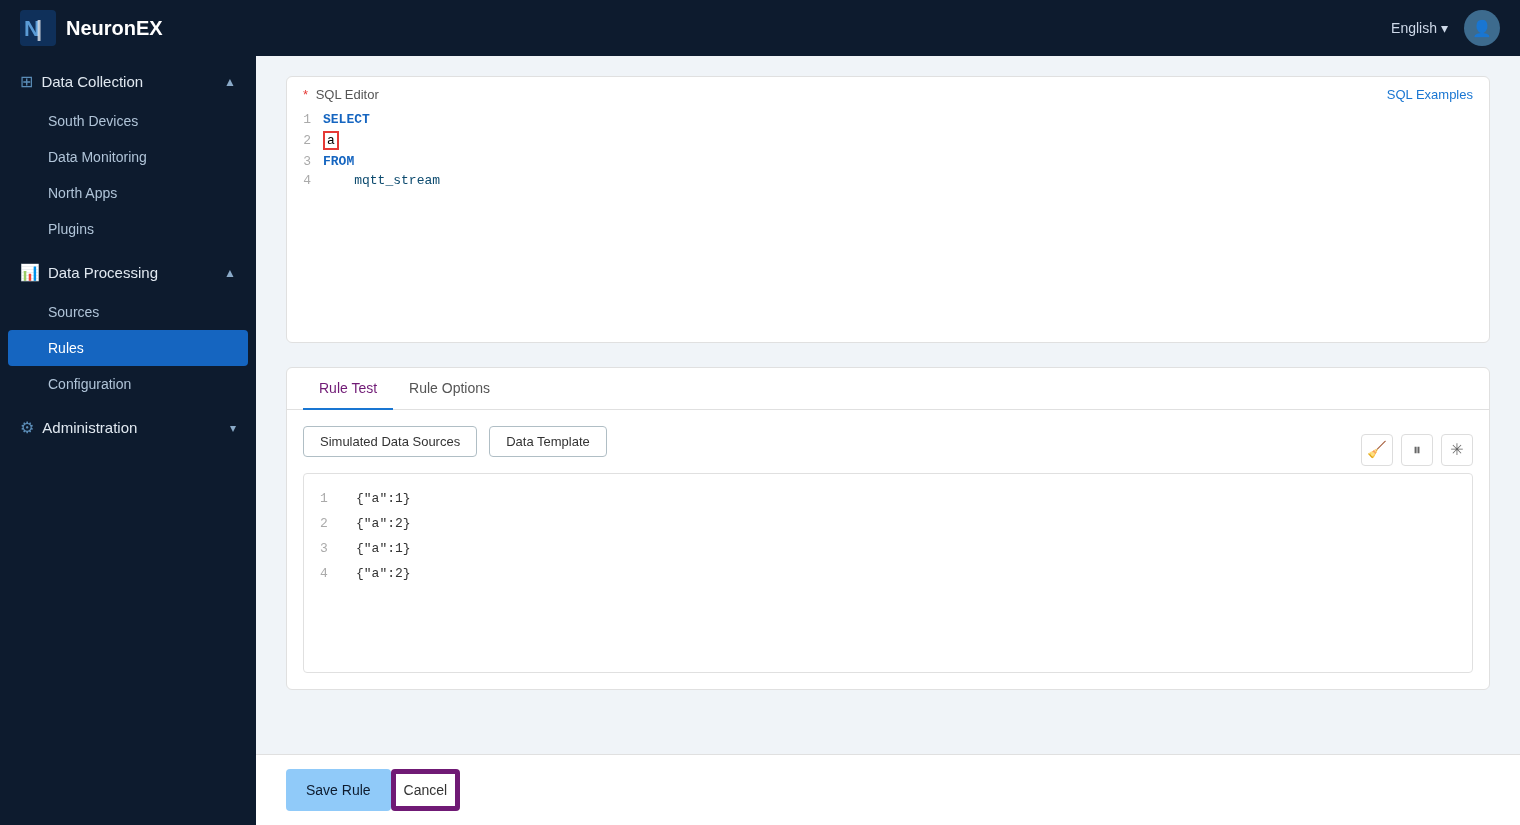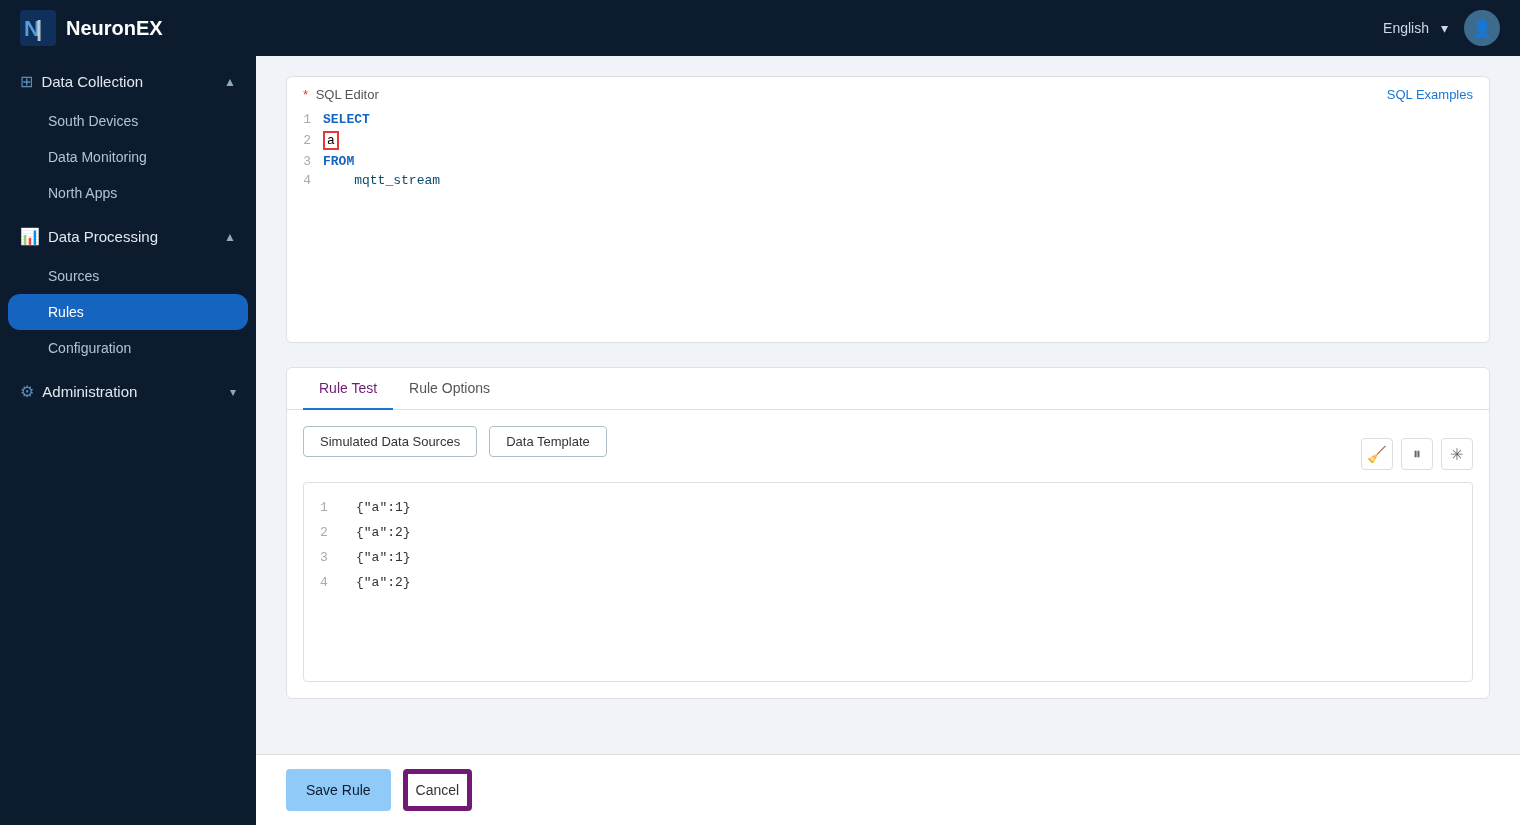--- a/index.html
+++ b/index.html
@@ -30,21 +30,21 @@
     .topnav-right {
       display: flex;
       align-items: center;
       gap: 16px;
     }
     .lang-selector {
       color: #cdd8e8;
       font-size: 14px;
       display: flex;
       align-items: flex-end;
-      gap: 12px;
+      gap: 4px;
       cursor: pointer;
     }
     .user-avatar {
       width: 36px;
       height: 36px;
       border-radius: 50%;
       background: #3d6b8e;
       display: flex;
       align-items: center;
       justify-content: center;
@@ -98,21 +98,21 @@
     .sidebar-item {
       padding: 10px 20px 10px 48px;
       font-size: 14px;
       color: #b0c4d8;
       cursor: pointer;
       transition: background 0.15s;
     }
     .sidebar-item.active {
       background: #1565c0;
       color: white;
-      border-radius: 12px;
+      border-radius: 4px;
       margin: 0 8px;
       padding: 10px 20px 10px 40px;
     }
 
     
     .main {
       flex: 1;
       display: flex;
       flex-direction: column;
       overflow: hidden;
@@ -214,21 +214,21 @@
       border-bottom: 2px solid #1976d2;
       font-weight: 500;
     }
     .tabs-body {
       padding: 16px;
     }
     .tab-buttons {
       display: flex;
       align-items: center;
       gap: 12px;
-      margin-bottom: 25px;
+      margin-bottom: 16px;
     }
     .btn-outline {
       padding: 7px 16px;
       border: 1px solid #b0bec5;
       background: white;
       border-radius: 4px;
       font-size: 13px;
       color: #333;
       cursor: pointer;
     }
@@ -276,21 +276,20 @@
     .output-content {
       color: #333;
     }
 
     
     .action-bar {
       background: white;
       border-top: 1px solid #e0e0e0;
       padding: 14px 30px;
       display: flex;
-      gap: 12px;
       flex-shrink: 0;
     }
     .btn-primary {
       padding: 8px 20px;
       background: #90caf9;
       border: none;
       border-radius: 4px;
       font-size: 14px;
       color: #0d1b2e;
       cursor: pointer;
@@ -350,20 +349,23 @@
       <div>
         <div class="sidebar-item">
           <span>South Devices</span>
         </div>
         <div class="sidebar-item">
           <span>Data Monitoring</span>
         </div>
         <div class="sidebar-item">
           <span>North Apps</span>
         </div>
+        <div class="sidebar-item">
+          <span>Plugins</span>
+        </div>
       </div>
     </div>
 
     <div class="sidebar-section">
       <div class="sidebar-section-header">
         <div class="sidebar-section-header-left">
           <span class="icon">📊</span>
           <span>Data Processing</span>
         </div>
         <span class="chevron">▲</span>

